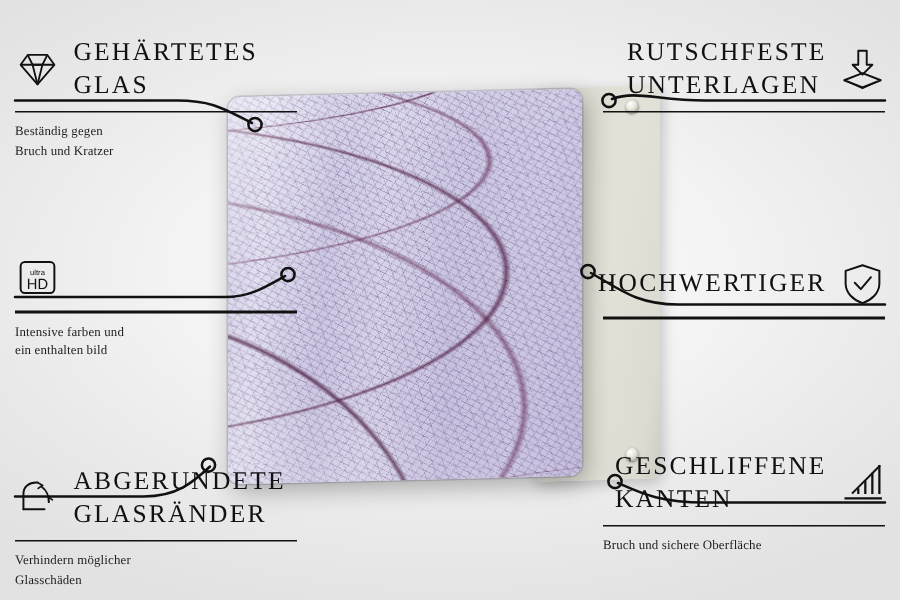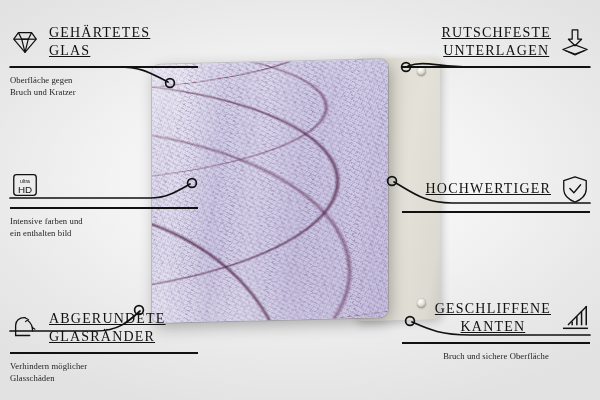--- a/index.html
+++ b/index.html
@@ -73,30 +73,30 @@
       linear-gradient(200deg, rgba(255,255,255,0) 72%, rgba(255,255,255,.22) 100%);
     pointer-events:none;
   }
 
   
   #lines { position:absolute; left:0; top:0; width:600px; height:400px; }
 
   
   .feat { position:absolute; width:188px; }
   .feat.left  { left:10px;  text-align:left; }
-  .feat.right { right:10px; text-align:center; }
+  .feat.right { right:10px; text-align:left; }
 
   .head { display:flex; align-items:center; gap:9px; min-height:34px; }
   .feat.right .head { flex-direction:row-reverse; }
 
   .ico { flex:0 0 auto; width:30px; height:30px; display:block; }
 
   .title {
-    font-size:14px; letter-spacing:.085em; line-height:1.32;
-    font-weight:400; color:#111; white-space:pre-line;text-decoration:underline;
+    font-size:17px; letter-spacing:.085em; line-height:1.32;
+    font-weight:400; color:#111; white-space:pre-line;
   }
   .rule { height:1.6px; background:#111; margin:5px 0 6px; width:100%; }
   .desc {
     font-size:8.6px; line-height:1.46; color:#1d1d1d;
     white-space:pre-line; letter-spacing:.012em;
   }
 
   #f1 { top:24px; }
   #f2 { top:168px; }
   #f3 { top:310px; }
@@ -155,21 +155,21 @@
         <path d="M4 13 H28"></path>
           <path d="M9 6 L12.5 13 L16 27"></path>
           <path d="M23 6 L19.5 13 L16 27"></path>
         <path d="M12.5 13 H19.5"></path>
       </g>
     </svg>
     <div class="title">GEHÄRTETES
 GLAS</div>
   </div>
   <div class="rule"></div>
-  <div class="desc">Oberfläche gegen
+  <div class="desc">Beständig gegen
 Bruch und Kratzer</div>
 </div>
 
 <div class="feat left" id="f2">
   <div class="head">
     <svg class="ico" viewBox="0 0 32 32">
       <rect x="4" y="5" width="24" height="22" rx="3" fill="none" stroke="#111" stroke-width="1.4"></rect>
       <text x="16" y="14" text-anchor="middle" font-family="Liberation Sans, sans-serif" font-size="5.4" fill="#111">ultra</text>
       <text x="16" y="24" text-anchor="middle" font-family="Liberation Sans, sans-serif" font-size="10.5" fill="#111">HD</text>
     </svg>

